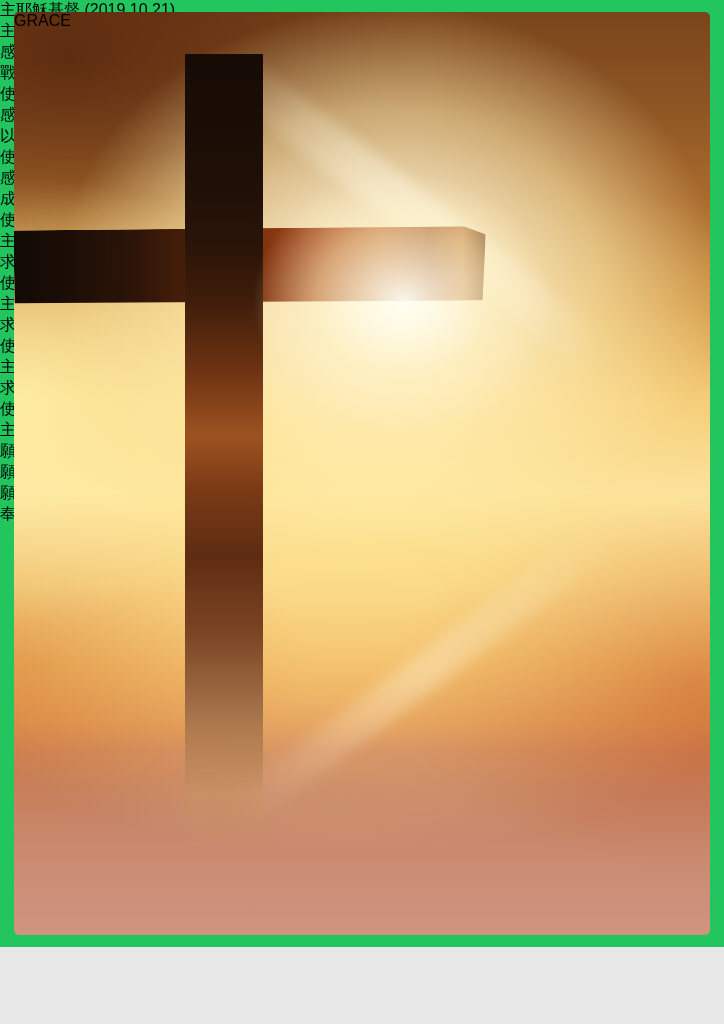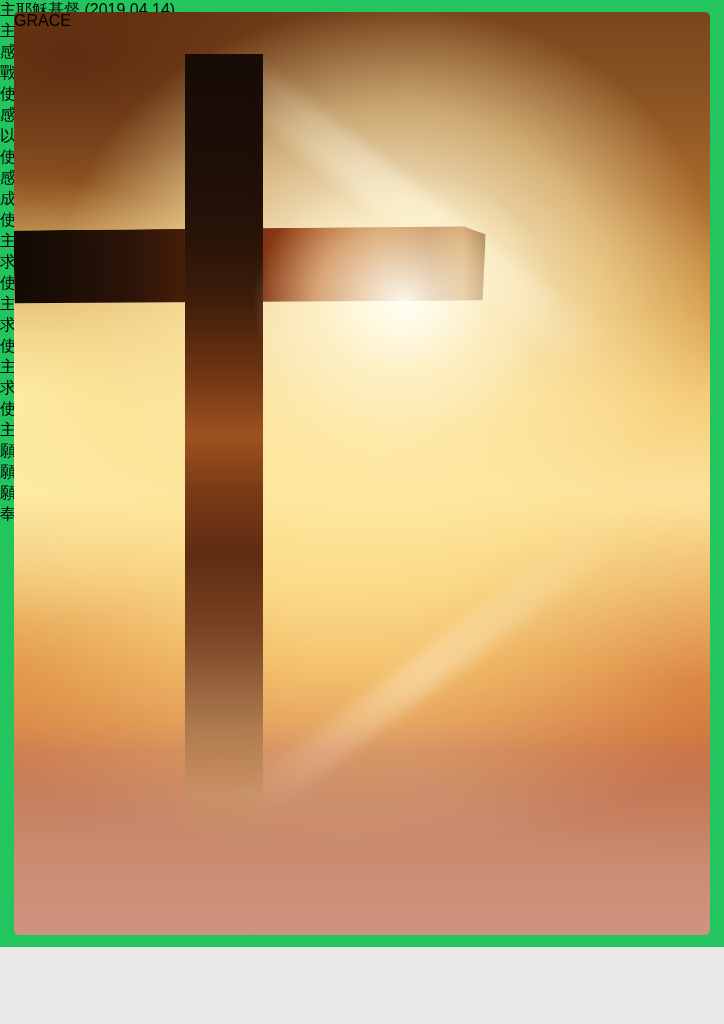--- a/index.html
+++ b/index.html
@@ -97,21 +97,21 @@
     <div class="arm-left"></div>
     <div class="arm-right"></div>
     <div class="grace">GRACE</div>
     <div class="edge-soften"></div>
   </div>
 
   <div class="content">
 
     <div class="title-row">
       <span class="title-main outlined">主耶穌基督</span>
-      <span class="title-date outlined">(2019.04.14)</span>
+      <span class="title-date outlined">(2019.10.21)</span>
     </div>
 
     <div class="opening outlined">主耶穌基督，祢是復活之主！</div>
 
     <div class="stanzas">
 
       <div class="stanza">
         <div class="line outlined">感謝祢從死裏復活，</div>
         <div class="line outlined">戰勝了那掌死權的，</div>
         <div class="line outlined">使死不能再作我們的主。</div>

